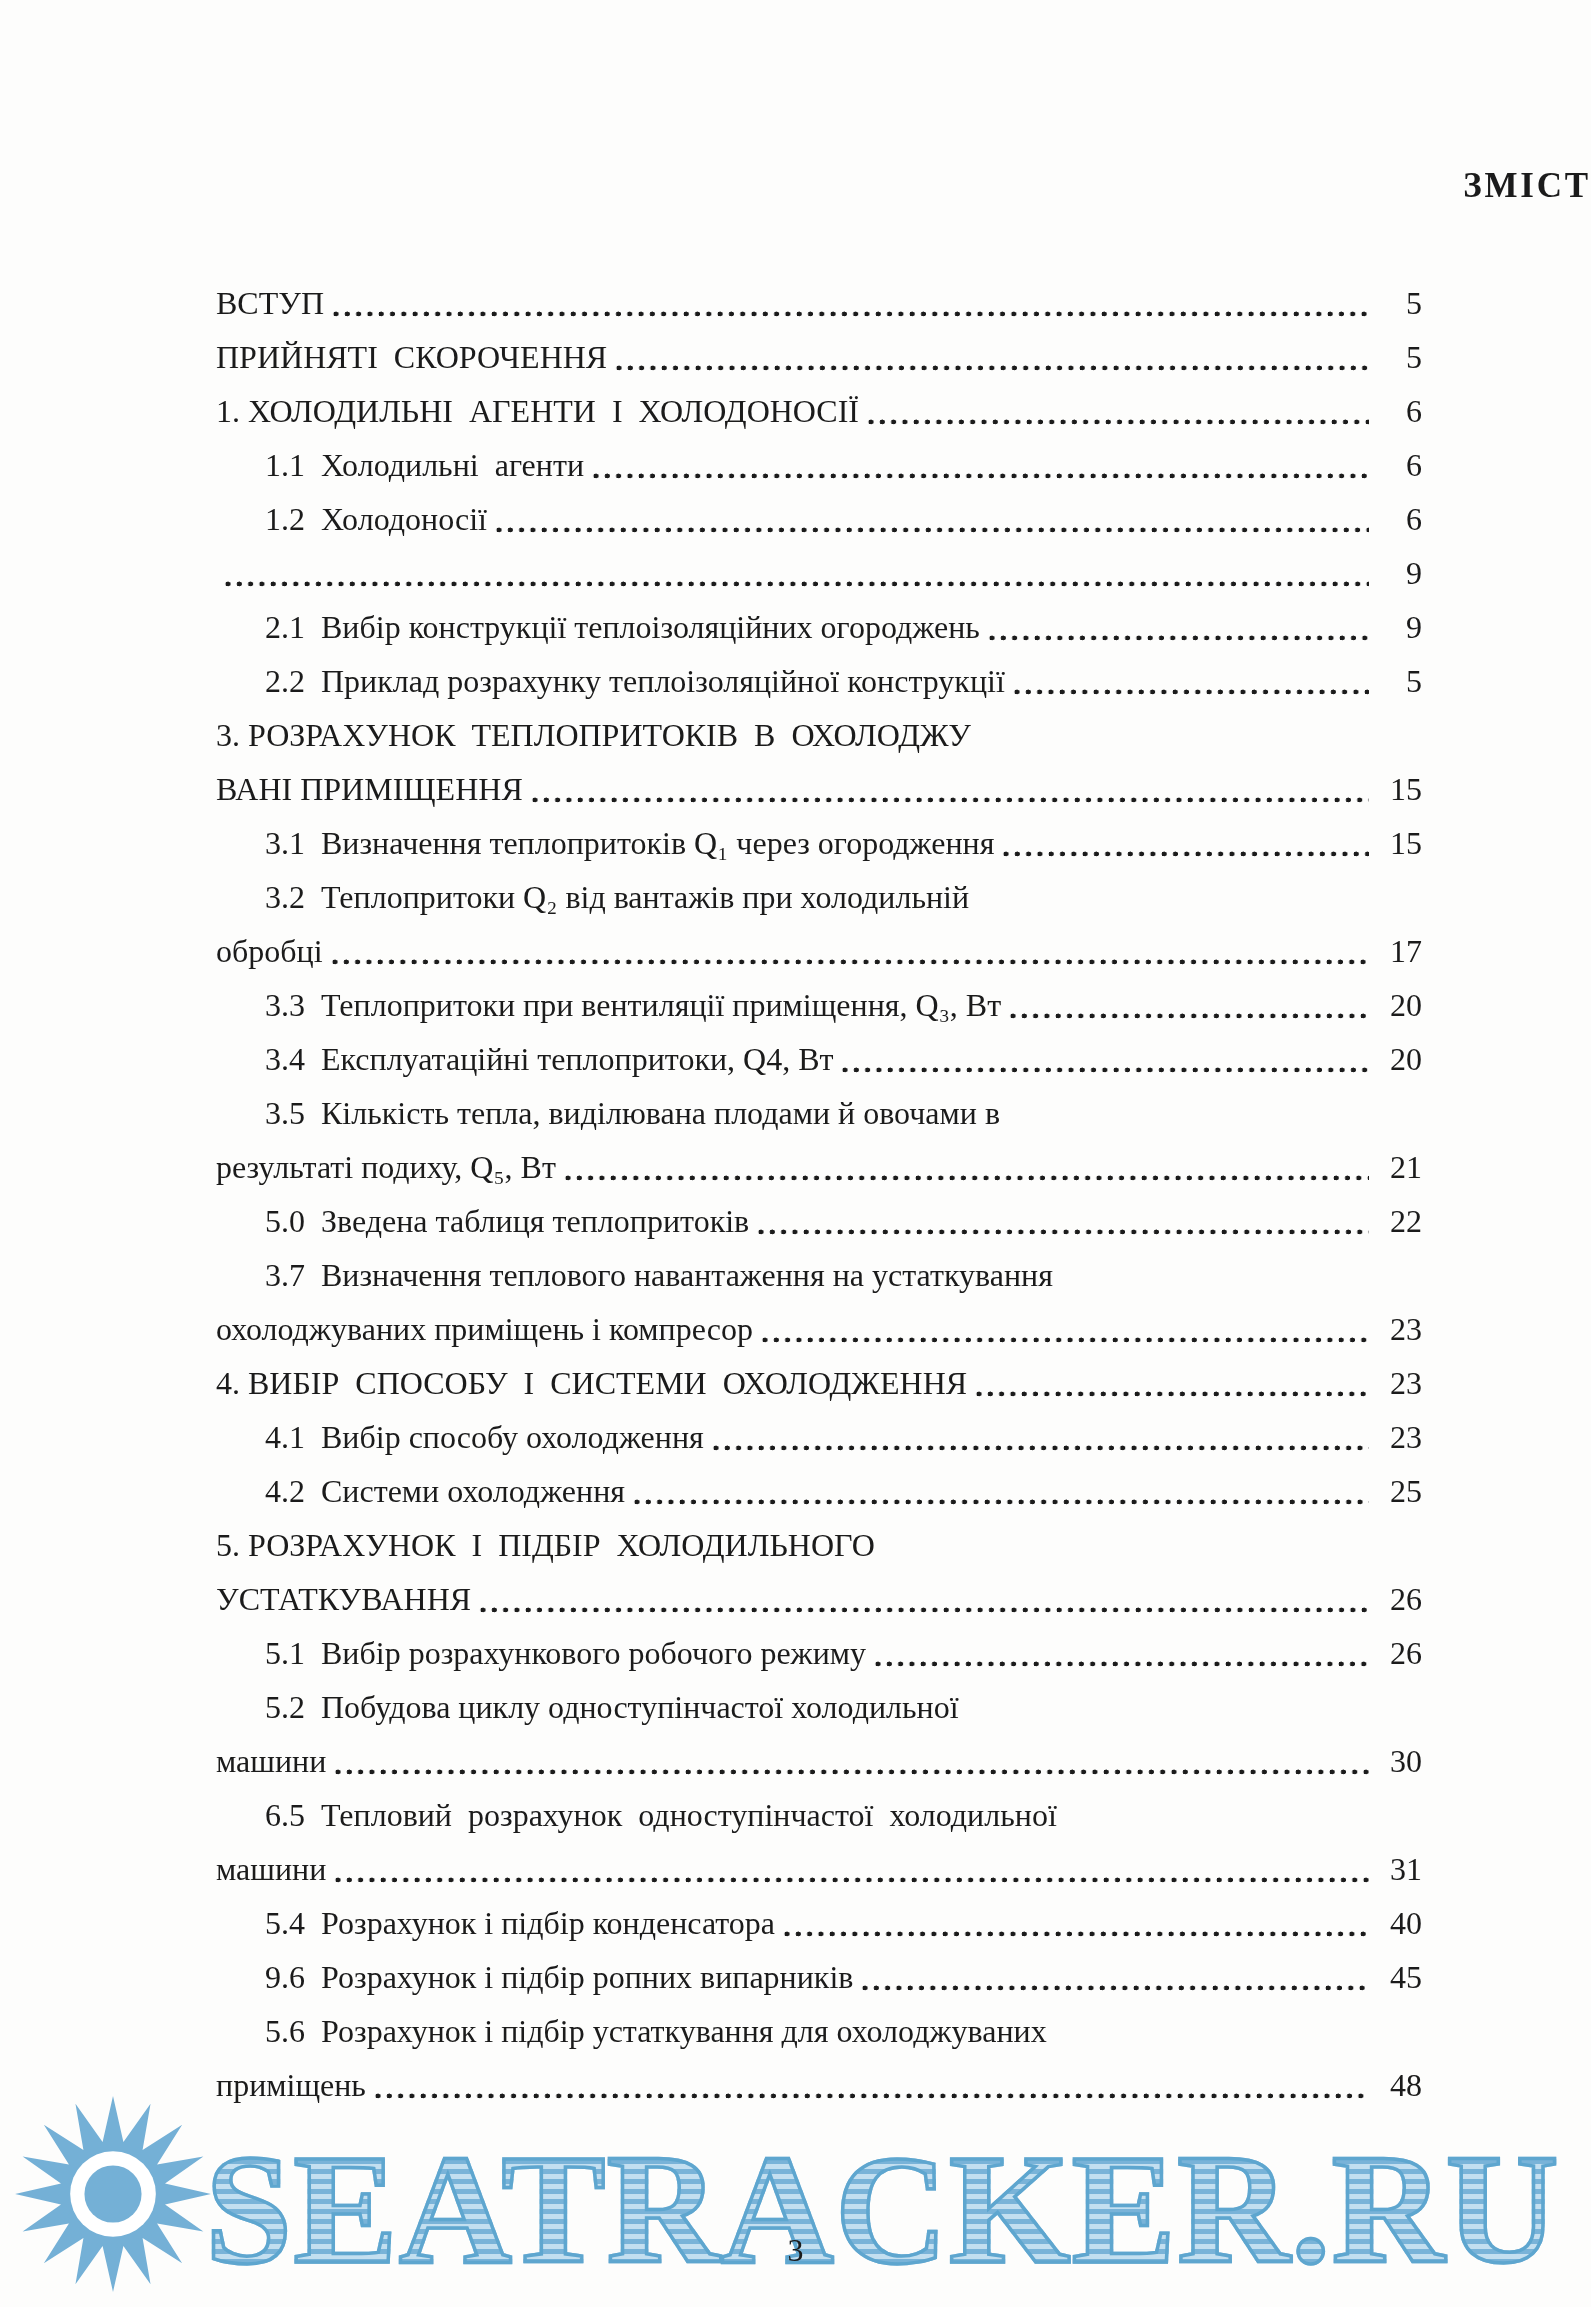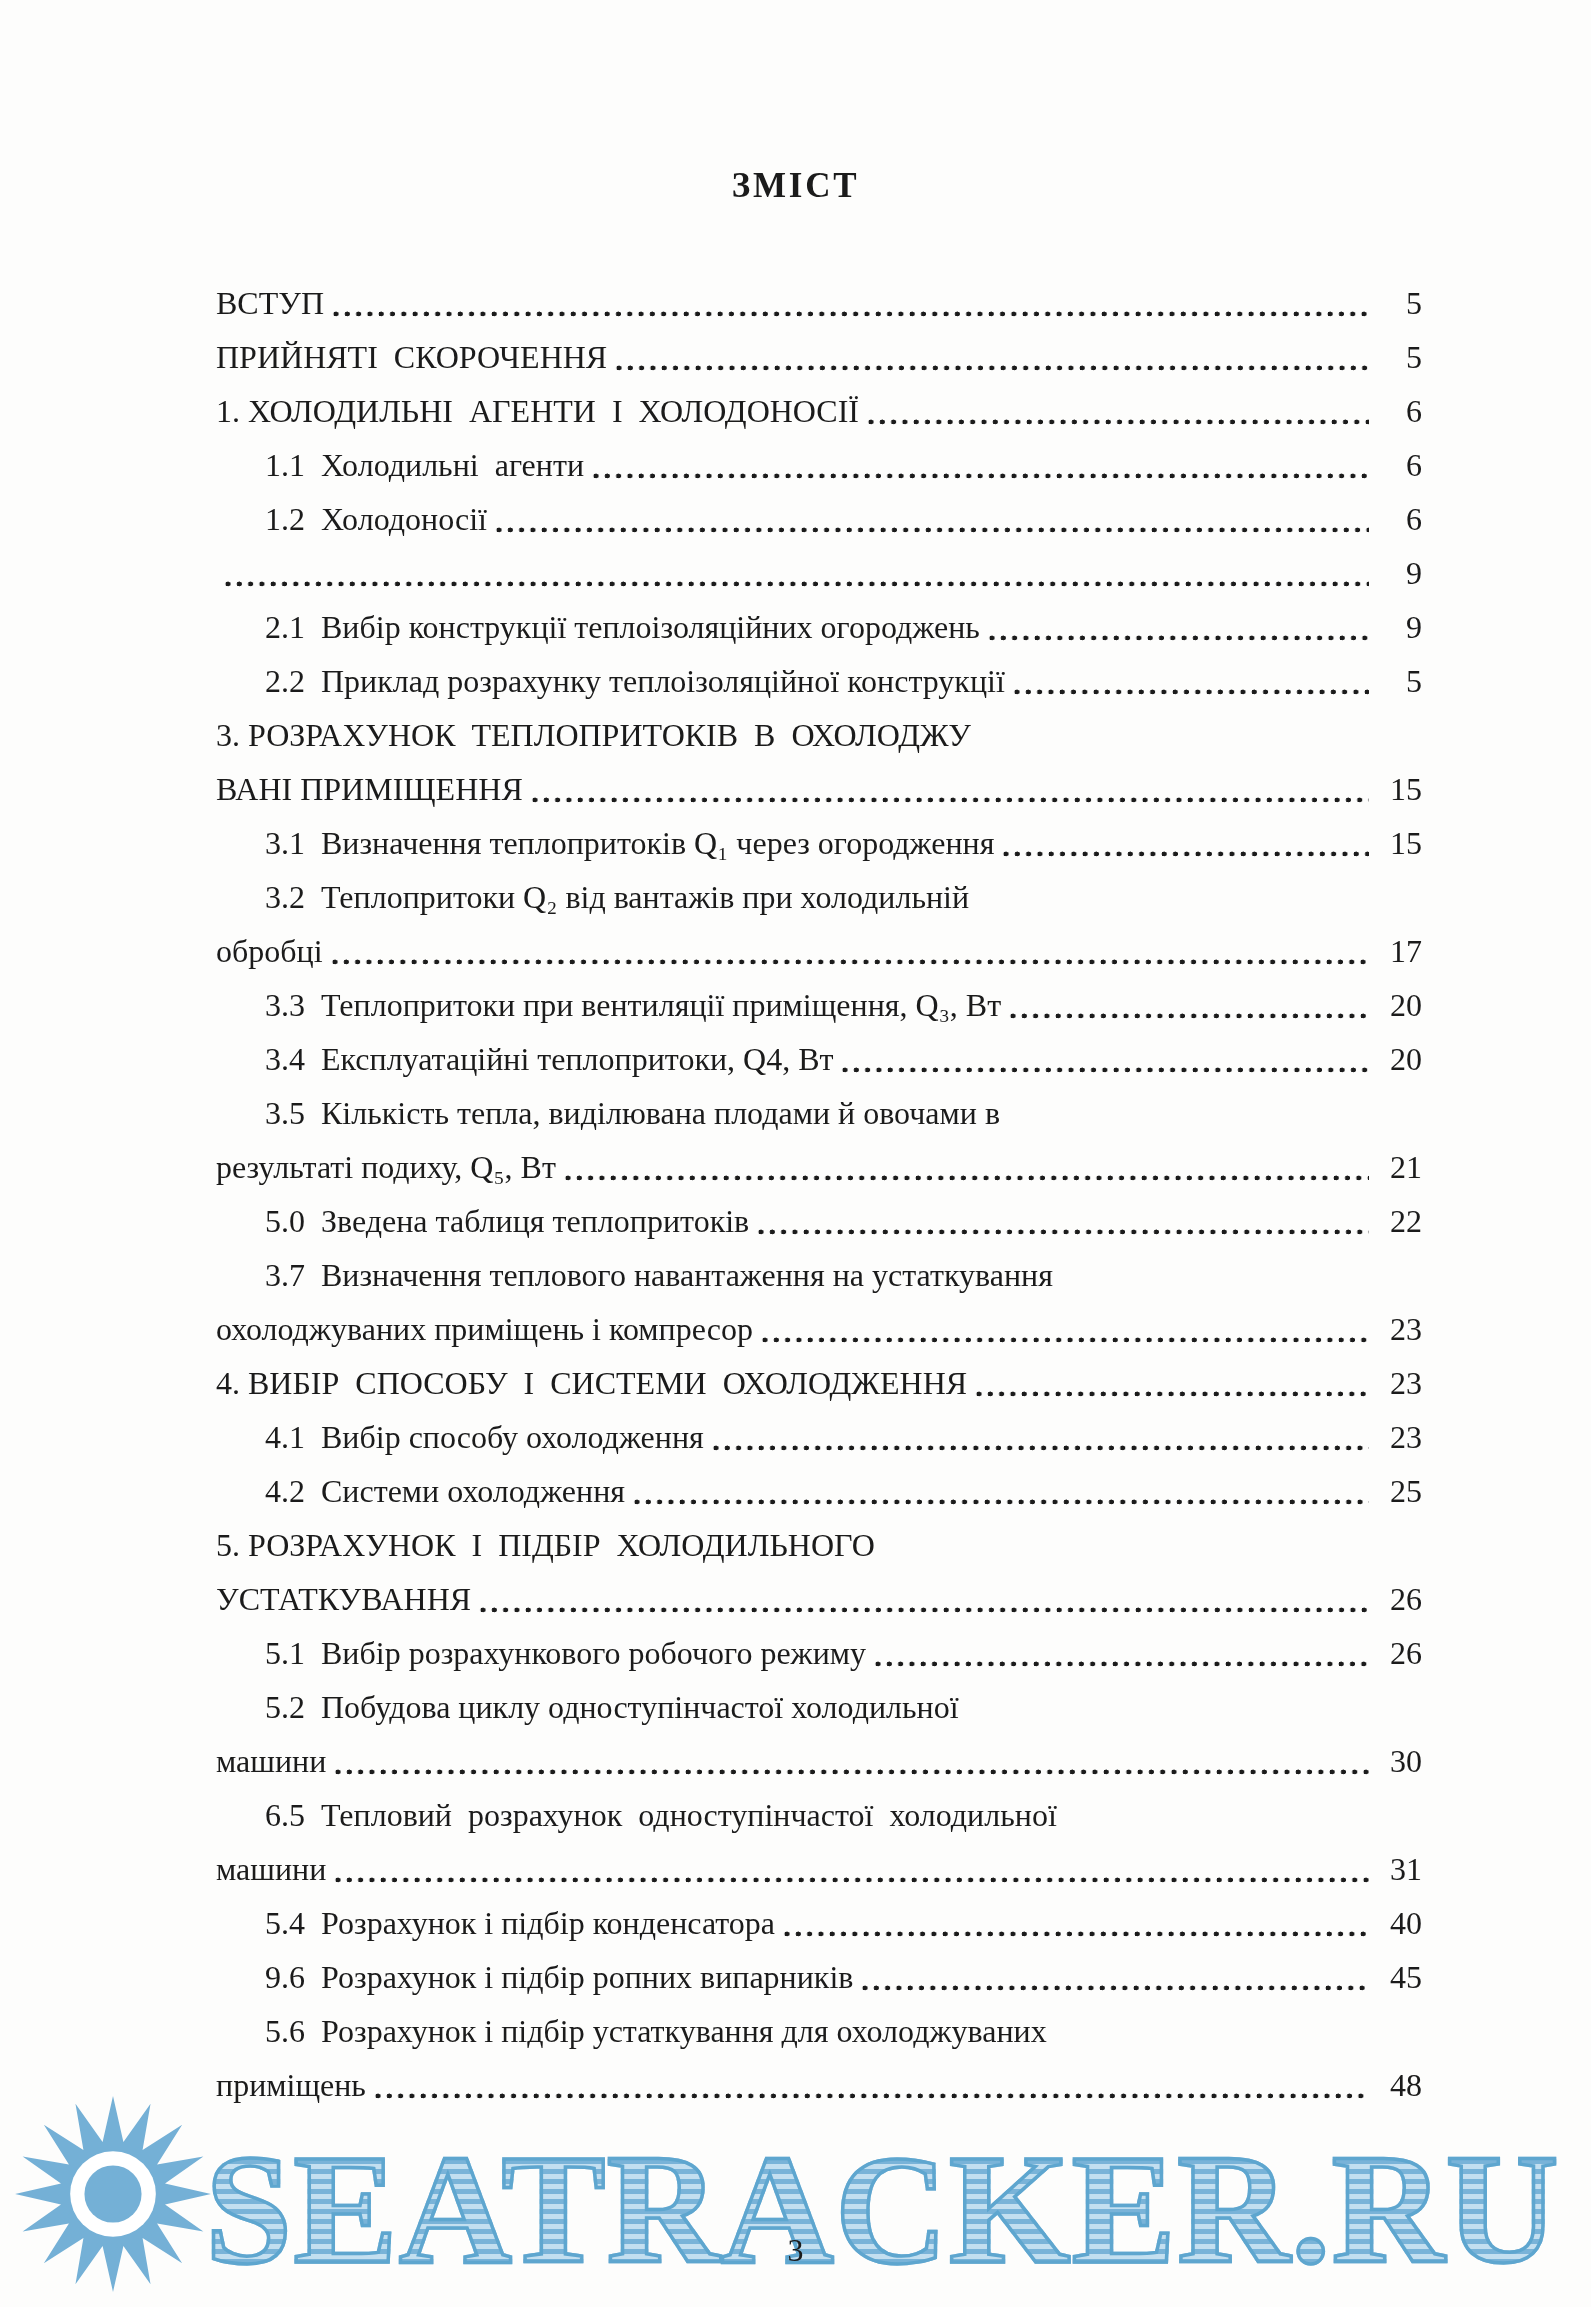--- a/index.html
+++ b/index.html
@@ -17,21 +17,21 @@
   }
   .page {
     position: absolute;
     inset: 0;
   }
   .doc-title {
     position: absolute;
     top: 166px;
     left: 0;
     width: 100%;
-    text-align: center;
+    text-align: right;
     font-size: 35px;
     font-weight: bold;
     letter-spacing: 2.8px;
     margin: 0;
   }
   .toc {
     position: absolute;
     top: 276px;
     left: 216px;
     right: 169px;

